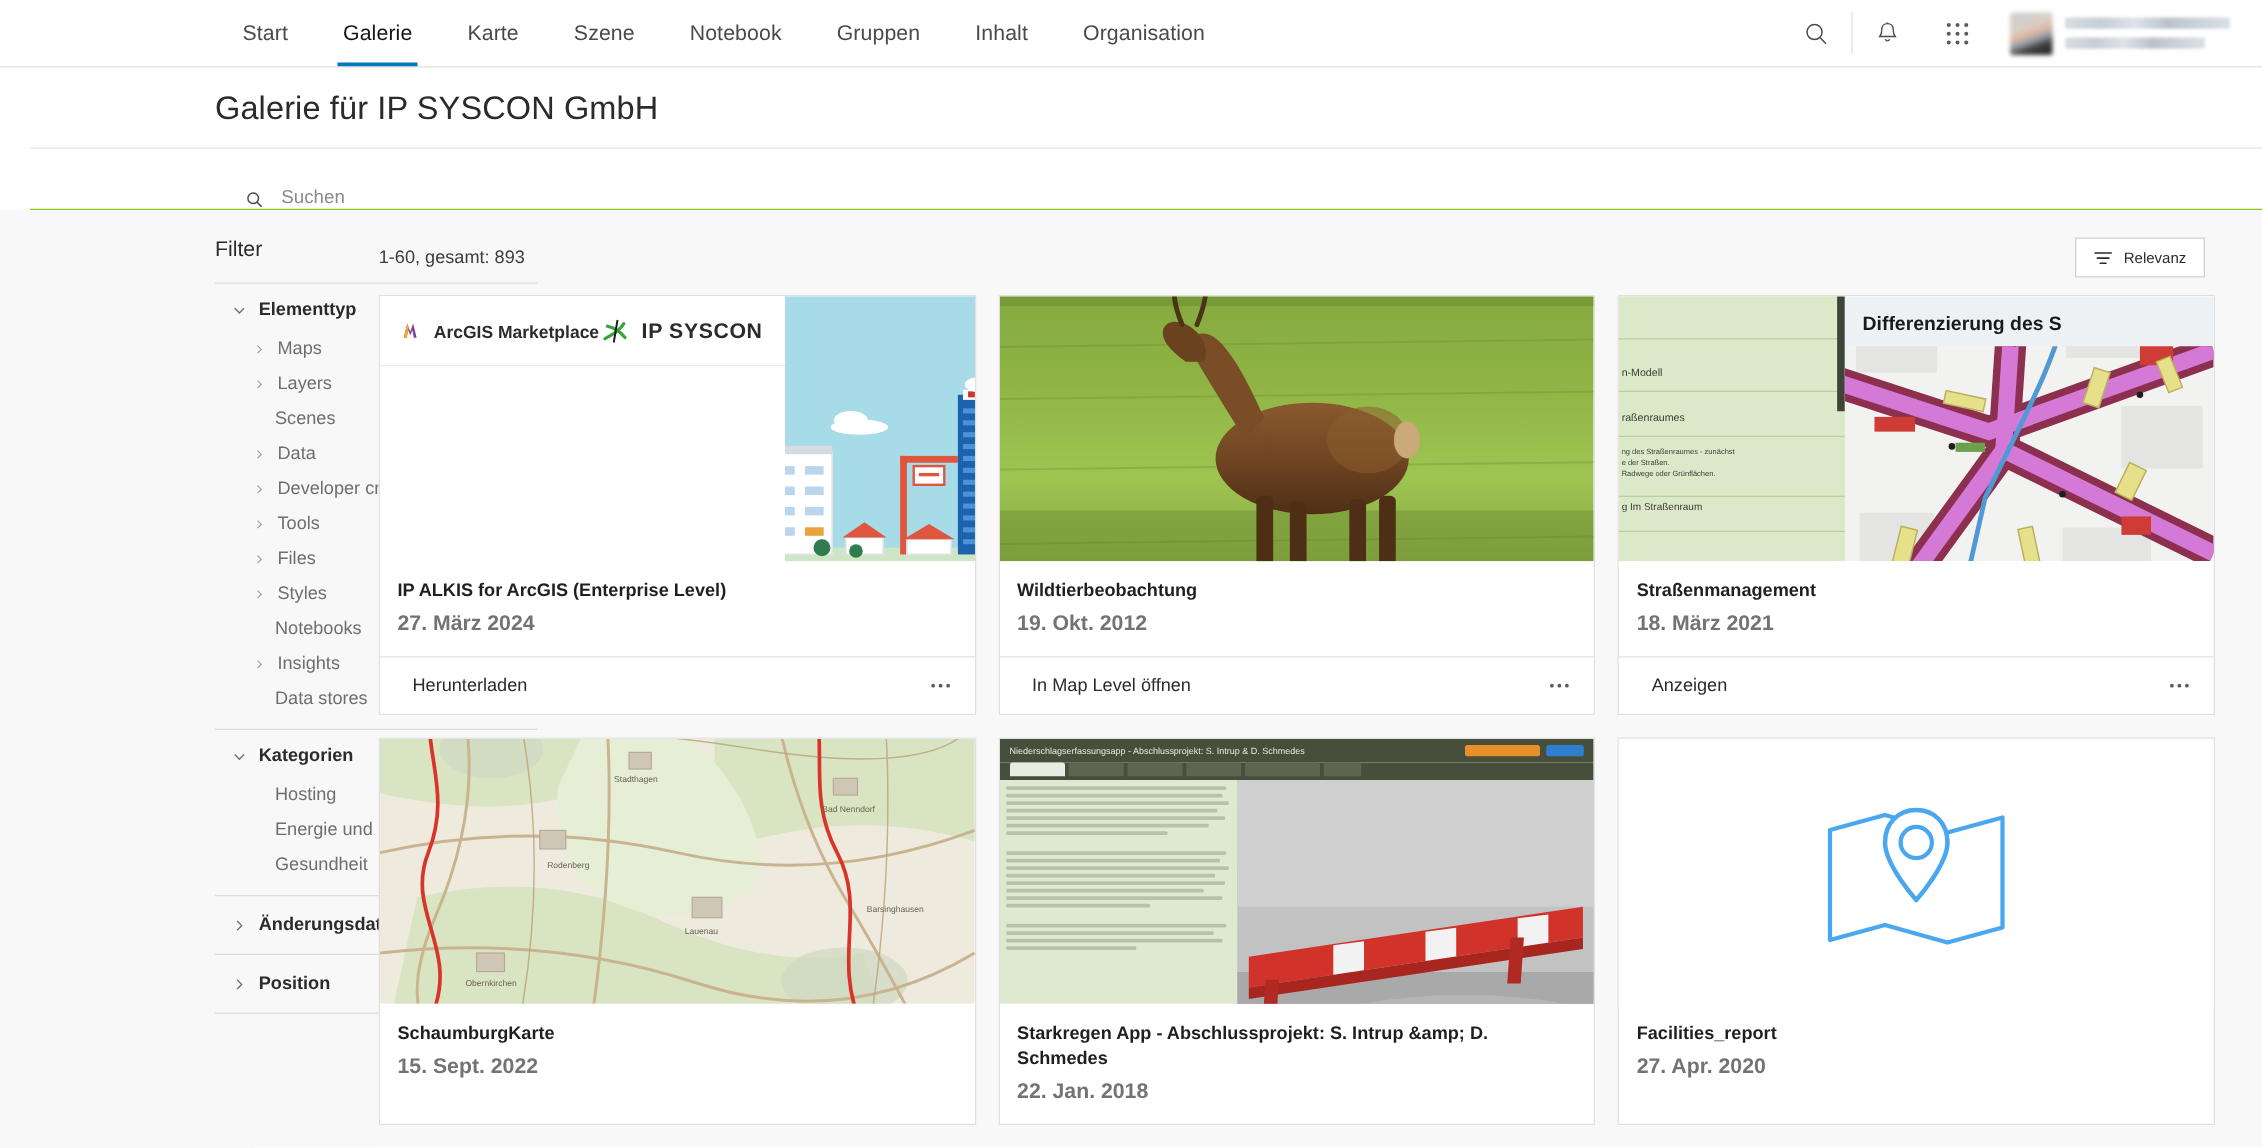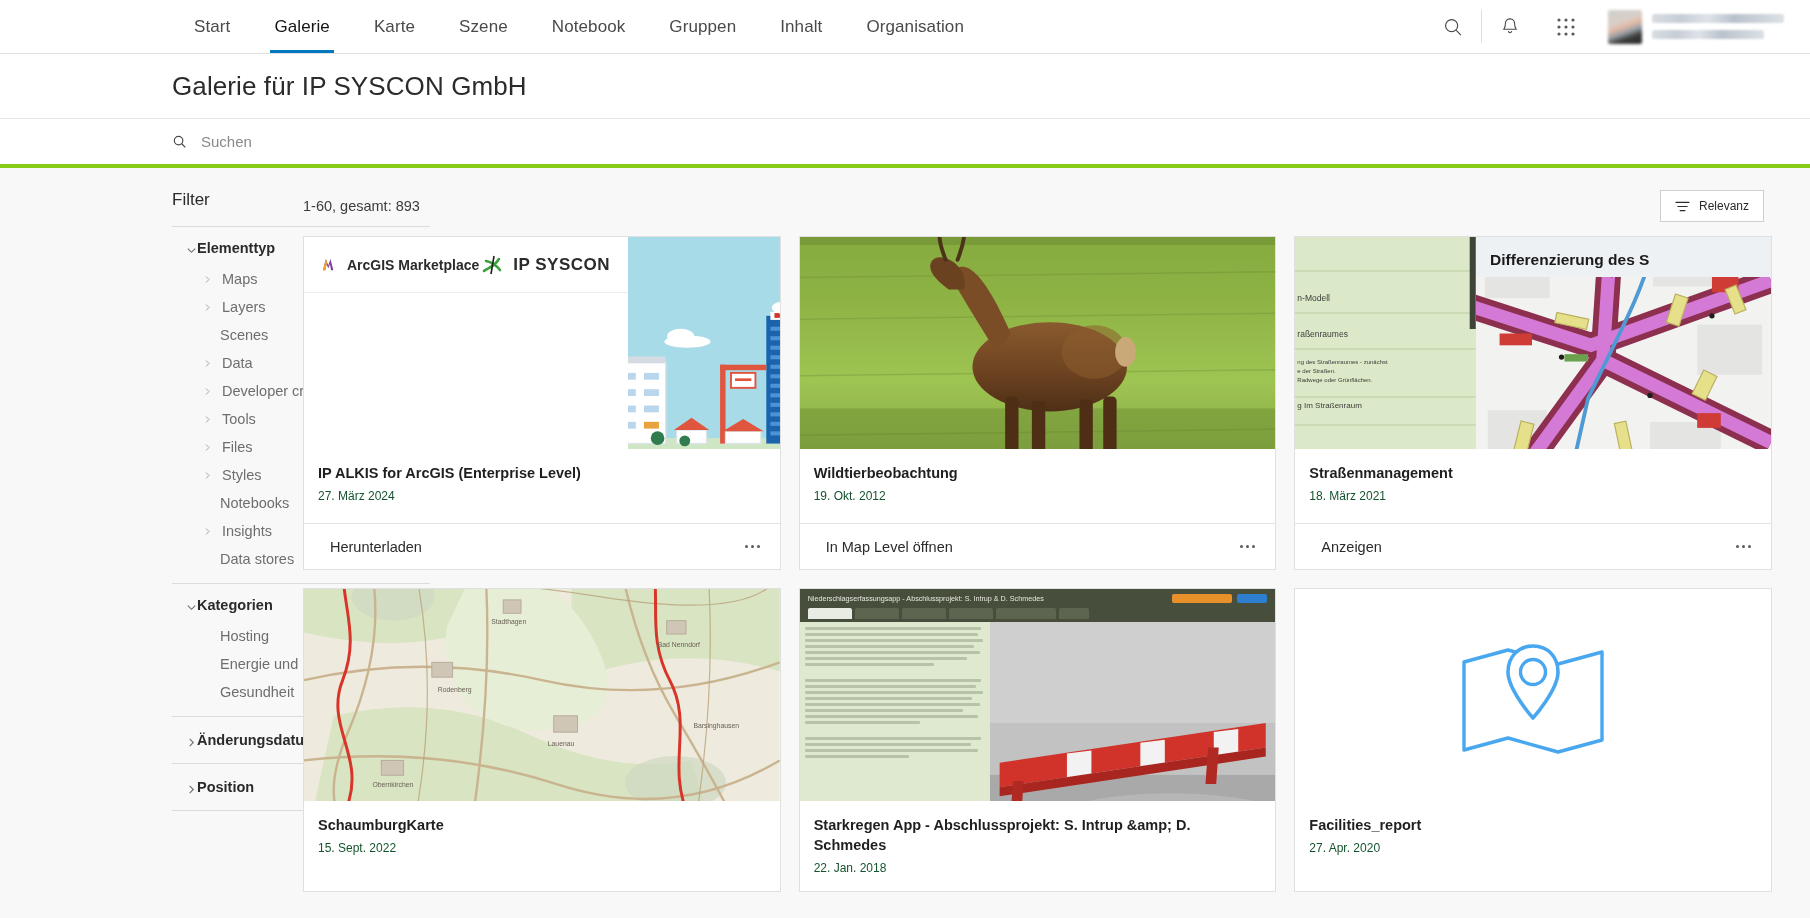--- a/index.html
+++ b/index.html
@@ -97,24 +97,25 @@
     font-size: 26px;
     font-weight: 400;
     color: #2b2b2b;
     letter-spacing: .1px;
   }
 
   
   .search-bar {
     height: 50px;
     border-top: 1px solid #e8e8e8;
-    border-bottom: 4px solid #84cc16;
-    display: flex; align-items: center;
+    border-bottom: 1px solid #84cc16;
+    display: flex; align-items: flex-end;
     padding-left: 172px;
     background: #fff;
+    margin-left: 24px;
   }
   .search-icon-wrap { display: flex; align-items: center; margin-right: 12px; }
   .search-input {
     border: none;
     outline: none;
     font-size: 15px;
     color: #6e6e6e;
     font-family: "Liberation Sans", sans-serif;
     width: 420px;
     background: transparent;
@@ -137,21 +138,22 @@
   .sidebar-inner { width: 258px; }
   .filter-heading {
     font-size: 17px;
     color: #2b2b2b;
     padding-bottom: 16px;
   }
   .facet {
     border-top: 1px solid #dcdcdc;
   }
   .facet-header {
-    display: flex; align-items: flex-end;
+    display: flex; align-items: center;
+    gap: 10px;
     padding: 13px 0 9px 14px;
     cursor: pointer;
   }
   .facet-title {
     font-size: 14.5px;
     font-weight: bold;
     color: #2b2b2b;
   }
   .facet-body { padding-bottom: 10px; }
   .facet-item {
@@ -216,22 +218,23 @@
     min-height: 74px;
   }
   .card-title {
     font-size: 14.5px;
     font-weight: bold;
     color: #1f1f1f;
     line-height: 20px;
     margin-bottom: 6px;
   }
   .card-date {
-    font-size: 12px;
-    color: #14532d;
+    font-size: 17px;
+    color: #737373;
+    font-weight: bold;
   }
   .card-footer {
     border-top: 1px solid #e4e4e4;
     height: 46px;
     display: flex; align-items: center;
     padding: 0 16px 0 26px;
     margin-top: auto;
   }
   .card-action {
     font-size: 14.5px;

